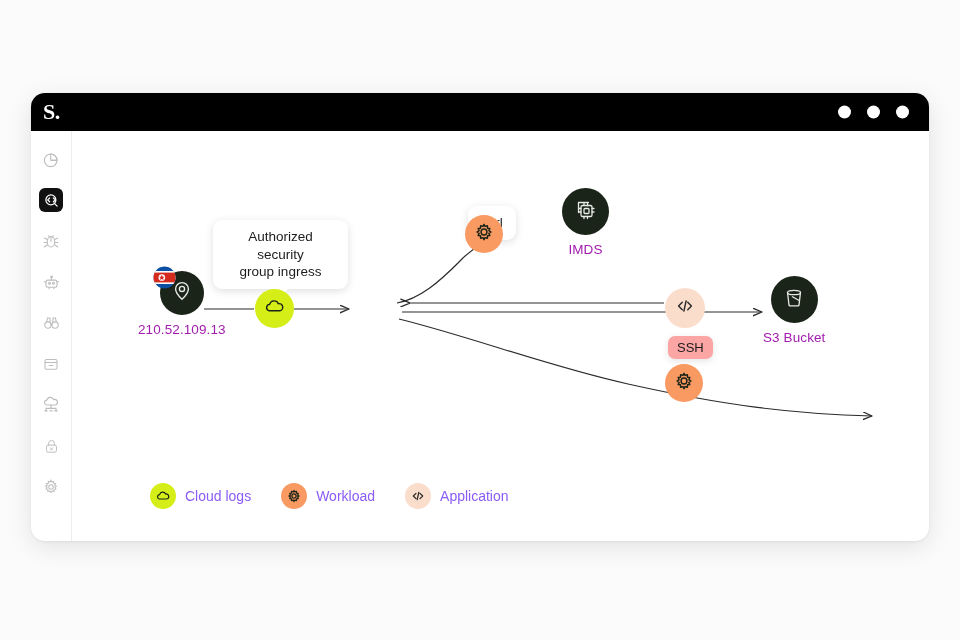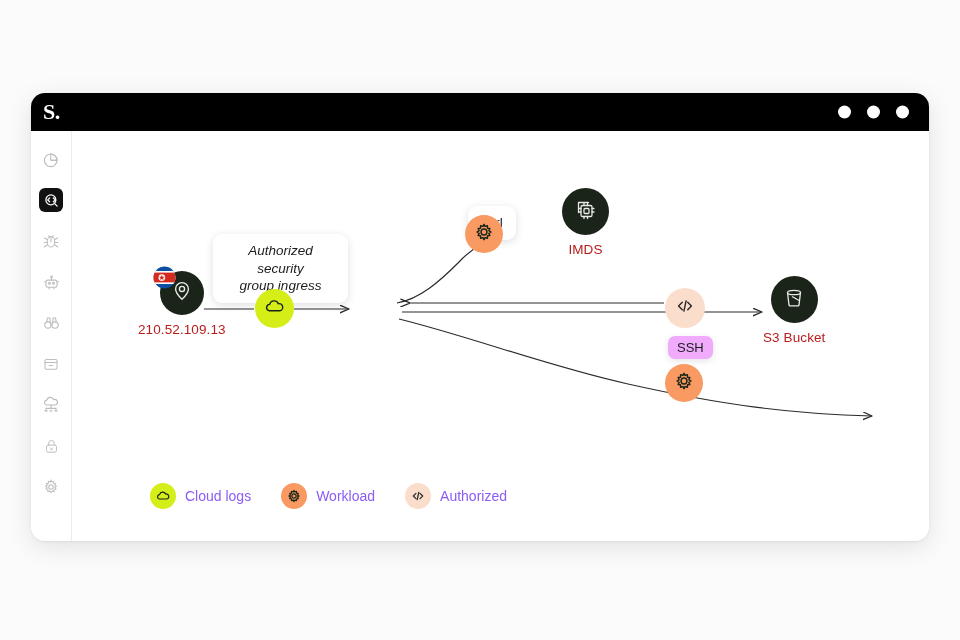--- a/index.html
+++ b/index.html
@@ -81,21 +81,21 @@
     border-radius: 50%;
     display: flex; align-items: center; justify-content: center;
   }
   .bubble.dark { background: #1b2418; }
   .bubble.lime { background: #d5ee18; }
   .bubble.orange { background: #f89a62; }
   .bubble.peach { background: #fbddcc; }
   .node-label {
     margin-top: 7px;
     font-size: 13.5px;
-    color: #b91c1c;
+    color: #a21caf;
     white-space: nowrap;
     letter-spacing: 0.1px;
   }
   .badge {
     position: absolute;
     top: -5px; left: -7px;
     width: 23px; height: 23px;
     border-radius: 50%;
     overflow: hidden;
     display: flex; align-items: center; justify-content: center;
@@ -120,21 +120,21 @@
     left: 50%;
     bottom: -7px;
     transform: translateX(-50%);
     width: 0; height: 0;
     border-left: 8px solid transparent;
     border-right: 8px solid transparent;
     border-top: 8px solid #ffffff;
   }
   .chip {
     position: absolute;
-    background: #f0abfc;
+    background: #fca5a5;
     border-radius: 7px;
     box-shadow: 0 2px 7px rgba(0,0,0,0.11);
     padding: 4px 9px;
     font-size: 13px;
     color: #1c1c1c;
     white-space: nowrap;
   }
 
   #legend {
     position: absolute;
@@ -284,21 +284,21 @@
 
         <path d="M325,172 C348,168 368,150 386,132 C396,121 410,110 432,104" fill="none" stroke="#2b2b2b" stroke-width="1.2" marker-end="url(#arrow)"></path>
 
         <path d="M592,172 L336,172" fill="none" stroke="#2b2b2b" stroke-width="1.2" marker-end="url(#arrow-rev)"></path>
 
         <path d="M330,181 L690,181" fill="none" stroke="#2b2b2b" stroke-width="1.2" marker-end="url(#arrow)"></path>
 
         <path d="M327,188 C400,206 478,236 556,253 C650,274 720,283 800,285" fill="none" stroke="#2b2b2b" stroke-width="1.2" marker-end="url(#arrow)"></path>
       </svg>
 
-      <div class="tooltip" style="left:141px; top:103px; width:135px;font-style:italic;">Authorized security
+      <div class="tooltip" style="left:141px; top:89px; width:135px;">Authorized security
 group ingress</div>
 
       <div class="tooltip" style="left:396px; top:75px;">curl</div>
 
 
       <div class="node" style="left:66px; top:140px;">
         <div class="bubble dark" style="width:44px;height:44px;">
           <span>
             <svg width="22" height="22" viewBox="0 0 24 24" fill="none" stroke="#e8eae5" stroke-width="1.5">
               <path d="M12 21 C12 21 19 14.5 19 9.8 A7 7 0 0 0 5 9.8 C5 14.5 12 21 12 21 Z"></path>
@@ -417,19 +417,19 @@
           <span class="legend-text">Workload</span>
         </div>
         <div class="legend-item">
           <span class="legend-swatch" style="background:#fbddcc;">
             <svg width="16" height="16" viewBox="0 0 24 24" fill="none" stroke="#2b2b2b" stroke-width="1.9" stroke-linecap="round" stroke-linejoin="round">
               <path d="M9 8 L5 12 L9 16"></path>
                 <path d="M15 8 L19 12 L15 16"></path>
                 <path d="M13.2 6.5 L10.8 17.5"></path>
             </svg>
           </span>
-          <span class="legend-text">Authorized</span>
+          <span class="legend-text">Application</span>
         </div>
       </div>
 
     </div>
   </div>
 </div>
 
 </body></html>

